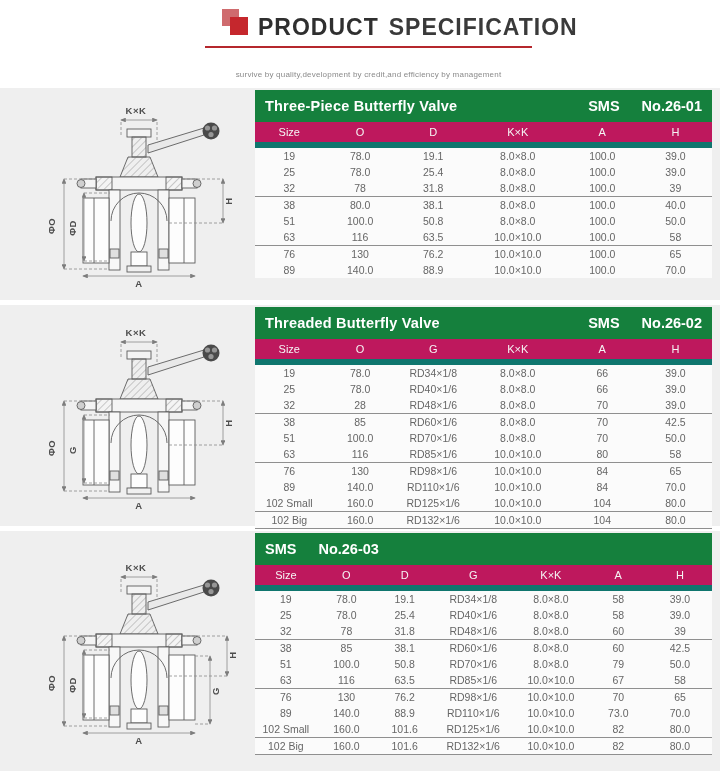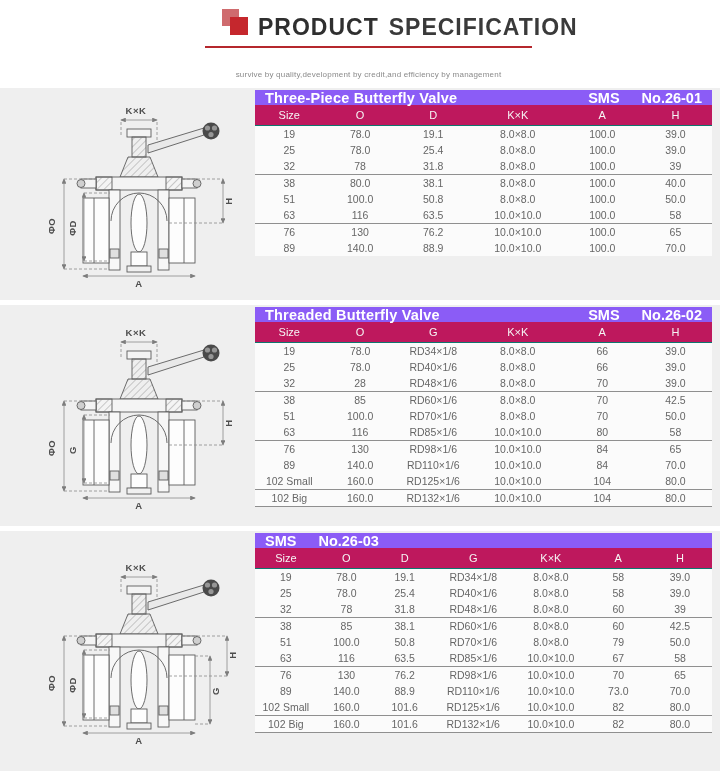--- a/index.html
+++ b/index.html
@@ -17,29 +17,29 @@
   .tagline{position:absolute;left:205px;top:50px;width:327px;text-align:center;font-size:8px;color:#8a8a8a;letter-spacing:.2px;margin-top:20px;}
 
   
   .card{position:relative;width:720px;background:#efefef;margin-bottom:5px;}
   .card.c1{height:212px;}
   .card.c2{height:221px;}
   .card.c3{height:240px;margin-bottom:0;}
   .drawing{position:absolute;left:12px;top:0;width:243px;height:100%;display:flex;align-items:center;justify-content:center;}
   .tablewrap{margin-left:255px;margin-right:8px;padding-top:2px;}
 
-  .bar{height:15px;background:#8b5cf6;color:#fff;display:flex;align-items:center;padding:0 10px;box-sizing:border-box;}
+  .bar{height:32px;background:#15803d;color:#fff;display:flex;align-items:center;padding:0 10px;box-sizing:border-box;}
   .bar .bar-title{font-size:14.5px;font-weight:700;letter-spacing:.2px;flex:1;}
   .bar .bar-std{font-size:14.5px;font-weight:700;margin-right:22px;text-align:right;}
   .bar .bar-no{font-size:14.5px;font-weight:700;}
 
   table.spec{width:100%;border-collapse:collapse;table-layout:fixed;background:#fbfbfb;}
   table.spec th{background:#be185d;color:#f5f5f5;font-weight:400;font-size:11px;height:20px;padding:0;text-align:center;}
   table.spec td{font-size:10.5px;color:#666;text-align:center;height:16px;padding:0;white-space:nowrap;overflow:hidden;}
-  table.spec tbody tr:first-child td{border-top:1px solid #0f766e;}
+  table.spec tbody tr:first-child td{border-top:6px solid #0f766e;}
   table.spec tr.group-end td{border-bottom:1px solid #8f8f8f;}
 
   
   svg text{font-family:"Liberation Sans",sans-serif;}
   .dlabel{font-size:9.5px;fill:#4d4d4d;font-weight:700;letter-spacing:.5px;}
 </style>
 </head>
 <body>
 
 <svg width="0" height="0" style="position:absolute" aria-hidden="true">

